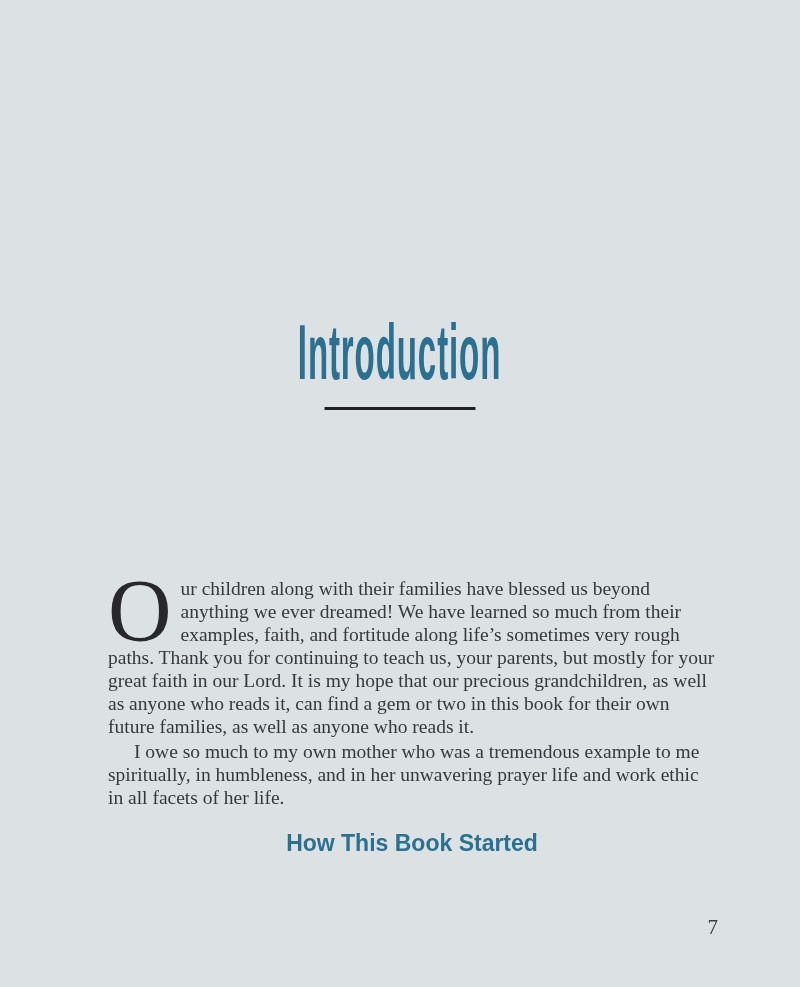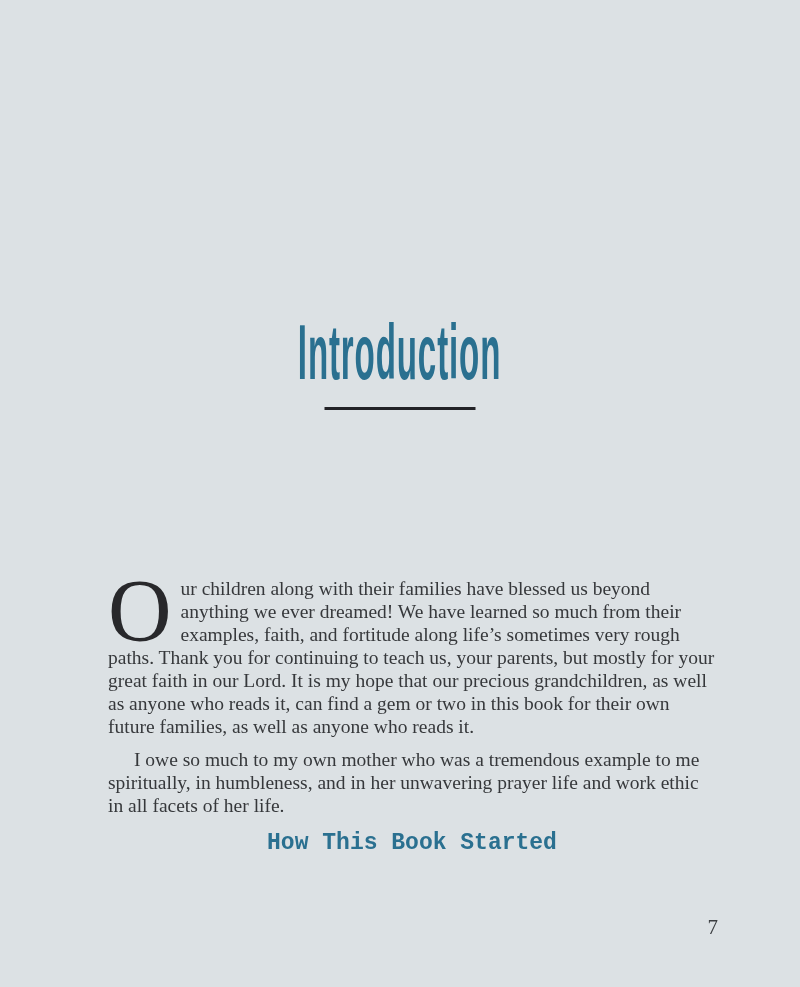--- a/index.html
+++ b/index.html
@@ -42,37 +42,37 @@
   .content {
     position: absolute;
     top: 577px; left: 108px;
     width: 608px;
     color: var(--text, #36383b);
     font-size: 19.5px;
     line-height: 23px;
     text-align: left;
   }
   .para { margin: 0; }
-  .para.indent { text-indent: 26px; margin-top: 10px; }
+  .para.indent { text-indent: 26px; margin-top: 2px; }
   .dropcap {
     float: left;
     font-size: 88px;
     line-height: 62px;
     margin: 3px 9px 0 0;
     color: #28282b;
     font-family: "Liberation Serif", serif;
   }
   .section-heading {
-    margin: 13px 0 7px 0;
+    margin: 21px 0 7px 0;
     text-align: center;
     font-size: 23px;
     line-height: 26px;
     font-weight: bold;
     color: var(--accent, #2a7090);
-    font-family: Liberation Mono, monospace;
+    font-family: Liberation Sans, sans-serif;
   }
   .page-number {
     position: absolute;
     top: 915px; left: 108px;
     width: 610px;
     text-align: right;
     font-size: 21px;
     color: #3a3d40;
   }
 </style>

